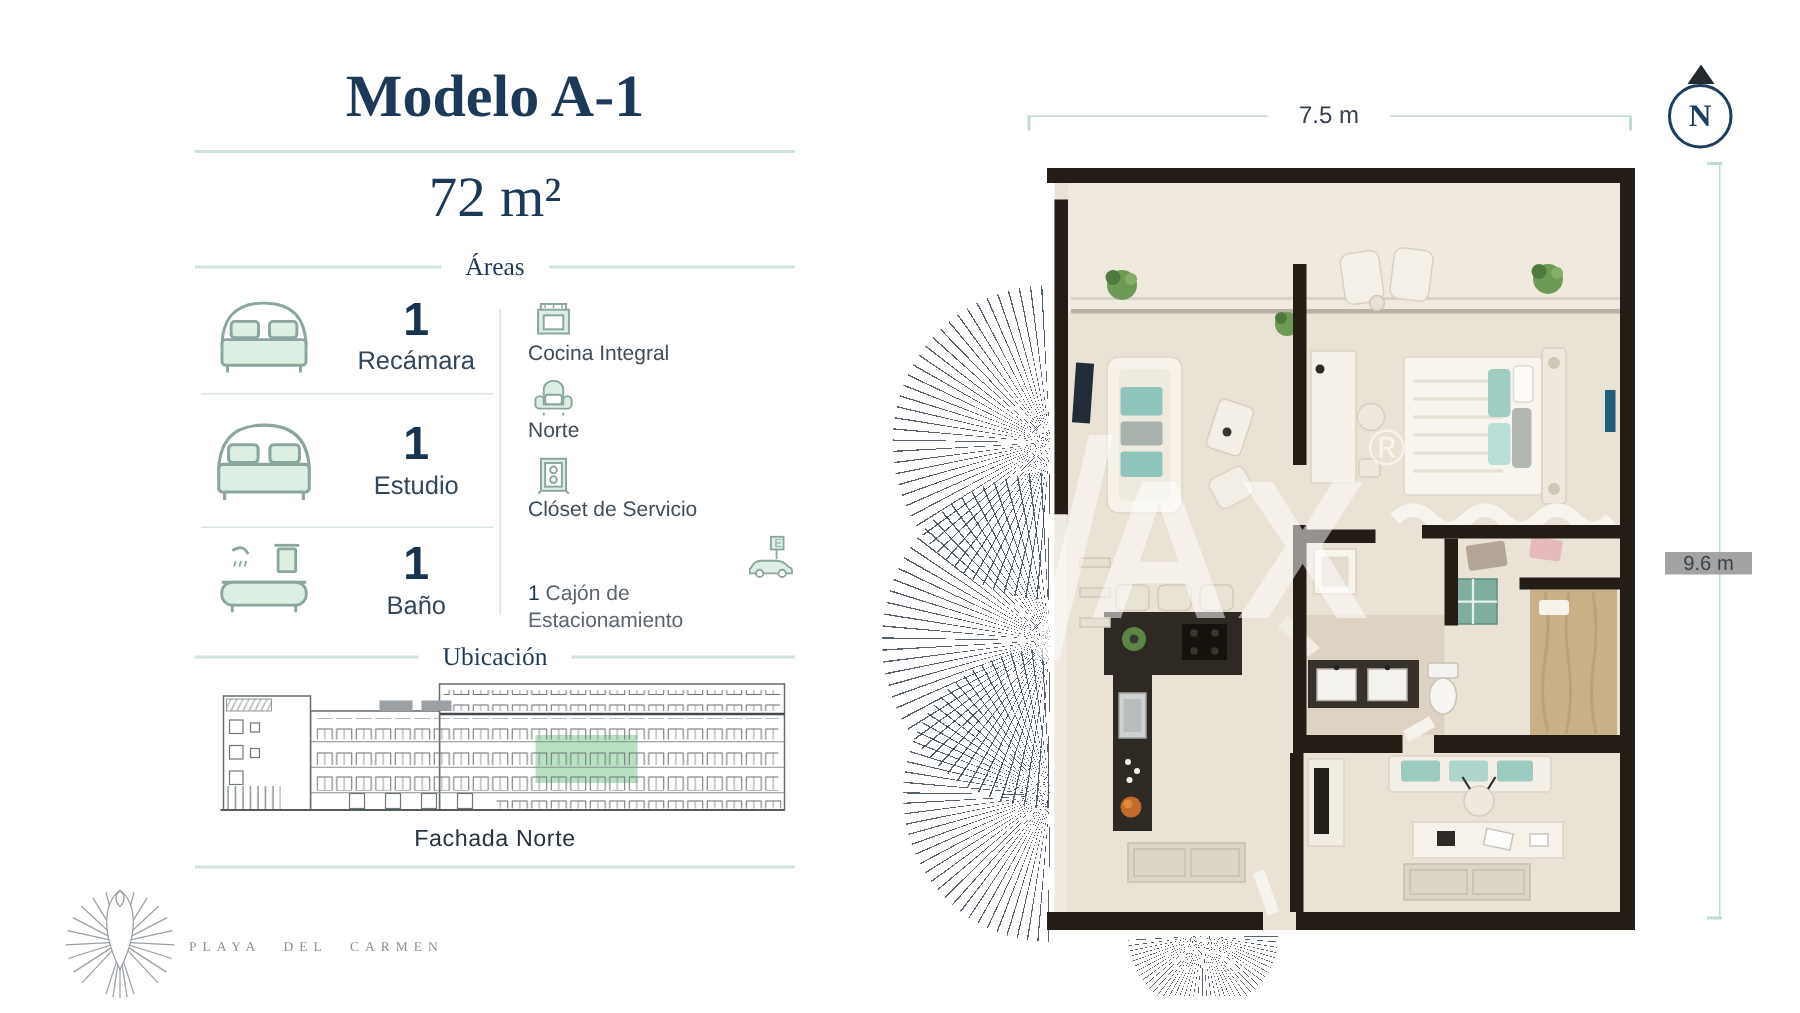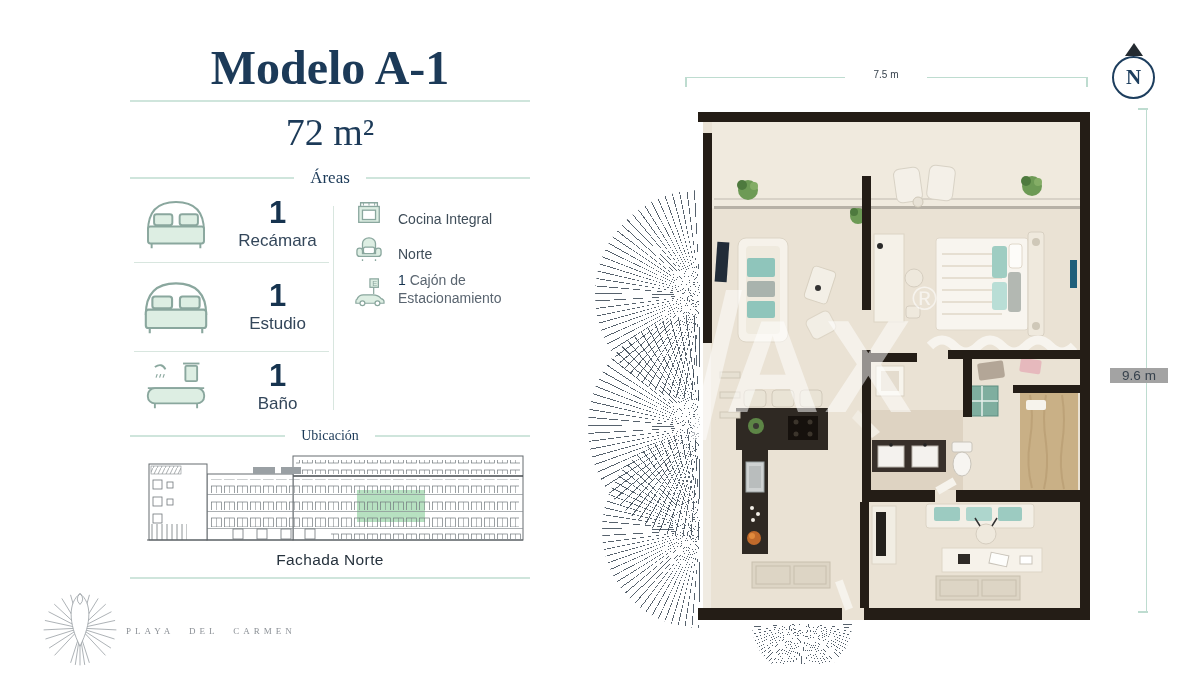--- a/index.html
+++ b/index.html
@@ -2,58 +2,58 @@
 <html><head>
 <meta charset="utf-8">
 <style>
   * { margin:0; padding:0; box-sizing:border-box; }
   html,body { width:1200px; height:675px; background:#fff; overflow:hidden;
               font-family:"Liberation Sans", sans-serif; position:relative; }
   .abs { position:absolute; }
 
   
   .title { left:130px; top:40px; width:400px; text-align:center;
-           font-family:"Liberation Serif", serif; font-size:48px; color:#1c3a58; }
+           font-family:"Liberation Serif", serif; font-size:40px; color:#1c3a58; }
   .hline { height:2px; background:#cfe5dc; }
   .area  { left:130px; top:110px; width:400px; text-align:center;
            font-family:"Liberation Serif", serif; font-size:38px; color:#1c3a58; }
   .flankrow { display:flex; align-items:center; gap:16px;justify-content:center; }
   .flankrow .fl { flex:1; height:1.5px; background:#cfe5dc; }
   .flankrow .tx { font-family:"Liberation Serif", serif; color:#1c3a58; }
 
   .stats { left:130px; top:192px; width:203px; }
   .stat-row { display:flex; align-items:center; }
   .stat-ic { width:92px; display:flex; justify-content:center; }
   .stat-val { flex:1; text-align:center; }
   .stat-count { font-size:31px; font-weight:600; color:#16334f; line-height:1; }
   .stat-label { font-size:17px; color:#33465a; margin-top:3px; }
   .stat-div { height:1px; background:#d8e6df; margin:0 4px; }
   .vsep { left:333px; top:206px; width:1px; height:204px; background:#d8e6df; }
 
   .amen { left:352px; top:199px; width:190px; }
-  .amen-row { display:flex; align-items:flex-end; margin-bottom:9px; min-height:25px; }
+  .amen-row { display:flex; align-items:flex-start; margin-bottom:9px; min-height:25px;flex-direction:column; }
   .amen-ic { width:34px; display:flex; justify-content:center; margin-right:12px; flex:none; }
   .amen-label { font-size:14px; color:#3f4d59; }
   .amen-2l { line-height:1.3; }
   .pk-num { color:#16334f; }
   .pk-gray { color:#5a6570; }
 
   .elev { left:145px; top:452px; }
   .caption { left:130px; top:551px; width:400px; text-align:center;
              font-size:15.5px; color:#26323d; letter-spacing:.4px; }
 
   .brand-name { left:126px; top:626px; font-family:"Liberation Serif", serif;
                 font-size:9px; letter-spacing:4px; word-spacing:9px; color:#8b9096; }
 
   
   .dim-h { left:685px; top:77px; width:402px; border-top:1.5px solid #bedcd0; }
   .dim-h-tickL { left:685px; top:77px; width:1.5px; height:10px; background:#bedcd0; }
   .dim-h-tickR { left:1086px; top:77px; width:1.5px; height:10px; background:#bedcd0; }
   .dim-h-label { left:845px; top:69px; width:82px; text-align:center; background:#fff;
-                 font-size:10px; color:#37424d; }
+                 font-size:16px; color:#37424d; }
   .dim-v { left:1146px; top:108px; height:504px; border-left:1.5px solid #bedcd0; }
   .dim-v-tickT { left:1138px; top:108px; width:10px; height:1.5px; background:#bedcd0; }
   .dim-v-tickB { left:1138px; top:611px; width:10px; height:1.5px; background:#bedcd0; }
   .dim-v-label { left:1110px; top:368px; width:58px; text-align:center; background:#a3a3a3;
                  font-size:13.5px; color:#37424d; }
   .north-circle { left:1112px; top:56px; width:43px; height:43px; border:2.5px solid #1d3e5e;
                   border-radius:50%; background:#fff; display:flex; align-items:center;
                   justify-content:center; font-family:"Liberation Serif", serif;
                   font-weight:bold; font-size:21px; color:#1d3e5e; z-index:3; }
   .north-tri { left:1125px; top:43px; width:0; height:0; border-left:9px solid transparent;
@@ -151,40 +151,52 @@
       <svg width="28" height="26" viewBox="0 0 30 28" fill="none" stroke="#8aa79e" stroke-width="1.4">
         <path d="M8,14 v-6 a7,6 0 0 1 14,0 v6" fill="#ddeee3"></path>
         <rect x="9" y="12" width="12" height="7" rx="2" fill="#fff"></rect>
         <path d="M5,13 a3,3 0 0 1 3,3 v3 h14 v-3 a3,3 0 0 1 6,0 v3 a3,3 0 0 1 -3,3 h-20 a3,3 0 0 1 -3,-3 v-3 a3,3 0 0 1 3,-3z" fill="#ddeee3"></path>
         <path d="M8,25 v2 M22,25 v2"></path>
       </svg>
     </div>
     <div class="amen-label">Norte</div>
   </div>
   <div class="amen-row">
+    <div class="amen-ic">
+      <svg width="26" height="28" viewBox="0 0 28 30" fill="none" stroke="#8aa79e" stroke-width="1.4">
+        <rect x="5" y="3" width="18" height="23" fill="#ddeee3"></rect>
+        <path d="M5,26 l-2,2 M23,26 l2,2"></path>
+        <rect x="8" y="6" width="12" height="17" fill="#fff"></rect>
+        <circle cx="14" cy="11" r="2.4"></circle>
+          <circle cx="14" cy="18" r="2.4"></circle>
+      </svg>
+    </div>
+    <div class="amen-label">Clóset de Servicio</div>
+  </div>
+  <div class="amen-row">
     <div class="amen-ic" style="align-self:flex-end;">
       <svg width="32" height="30" viewBox="0 0 34 32" fill="none" stroke="#8aa79e" stroke-width="1.3">
         <rect x="18" y="2" width="9" height="9" fill="#ddeee3"></rect>
         <text x="20.5" y="9.5" font-size="8" fill="#8aa79e" stroke="none" font-family="Liberation Sans, sans-serif">E</text>
         <path d="M22,11 v7"></path>
         <path d="M4,24 q2,-5 7,-5 h10 q6,0 9,4 q3,1 3,3 v2 h-30 v-2 q0,-2 1,-2z" fill="#ddeee3"></path>
         <circle cx="10" cy="28" r="2.6" fill="#fff"></circle>
           <circle cx="26" cy="28" r="2.6" fill="#fff"></circle>
       </svg>
     </div>
     <div class="amen-label amen-2l">
       <span class="pk-num">1</span><span class="pk-gray">&nbsp;</span><span class="pk-gray">Cajón de</span><br>
       <span class="pk-gray">Estacionamiento</span>
     </div>
   </div>
 </div>
 
 <div class="abs flankrow" style="left:130px;top:428px;width:400px;">
   <div class="fl"></div>
-  <div class="tx" style="font-size:14px;">Ubicación</div>
+  <div class="tx" style="font-size:17px;">Ubicación</div>
   <div class="fl"></div>
 </div>
 
 <svg class="abs elev" width="380" height="96" viewBox="0 0 380 96">
   <defs>
     <pattern id="winp" width="13" height="16" patternUnits="userSpaceOnUse">
       <rect x="1.5" y="2" width="10" height="9" fill="none" stroke="#70777b" stroke-width="0.7"></rect>
       <line x1="6.5" y1="2" x2="6.5" y2="11" stroke="#70777b" stroke-width="0.5"></line>
     </pattern>
     <pattern id="hatp" width="4" height="8" patternUnits="userSpaceOnUse">

